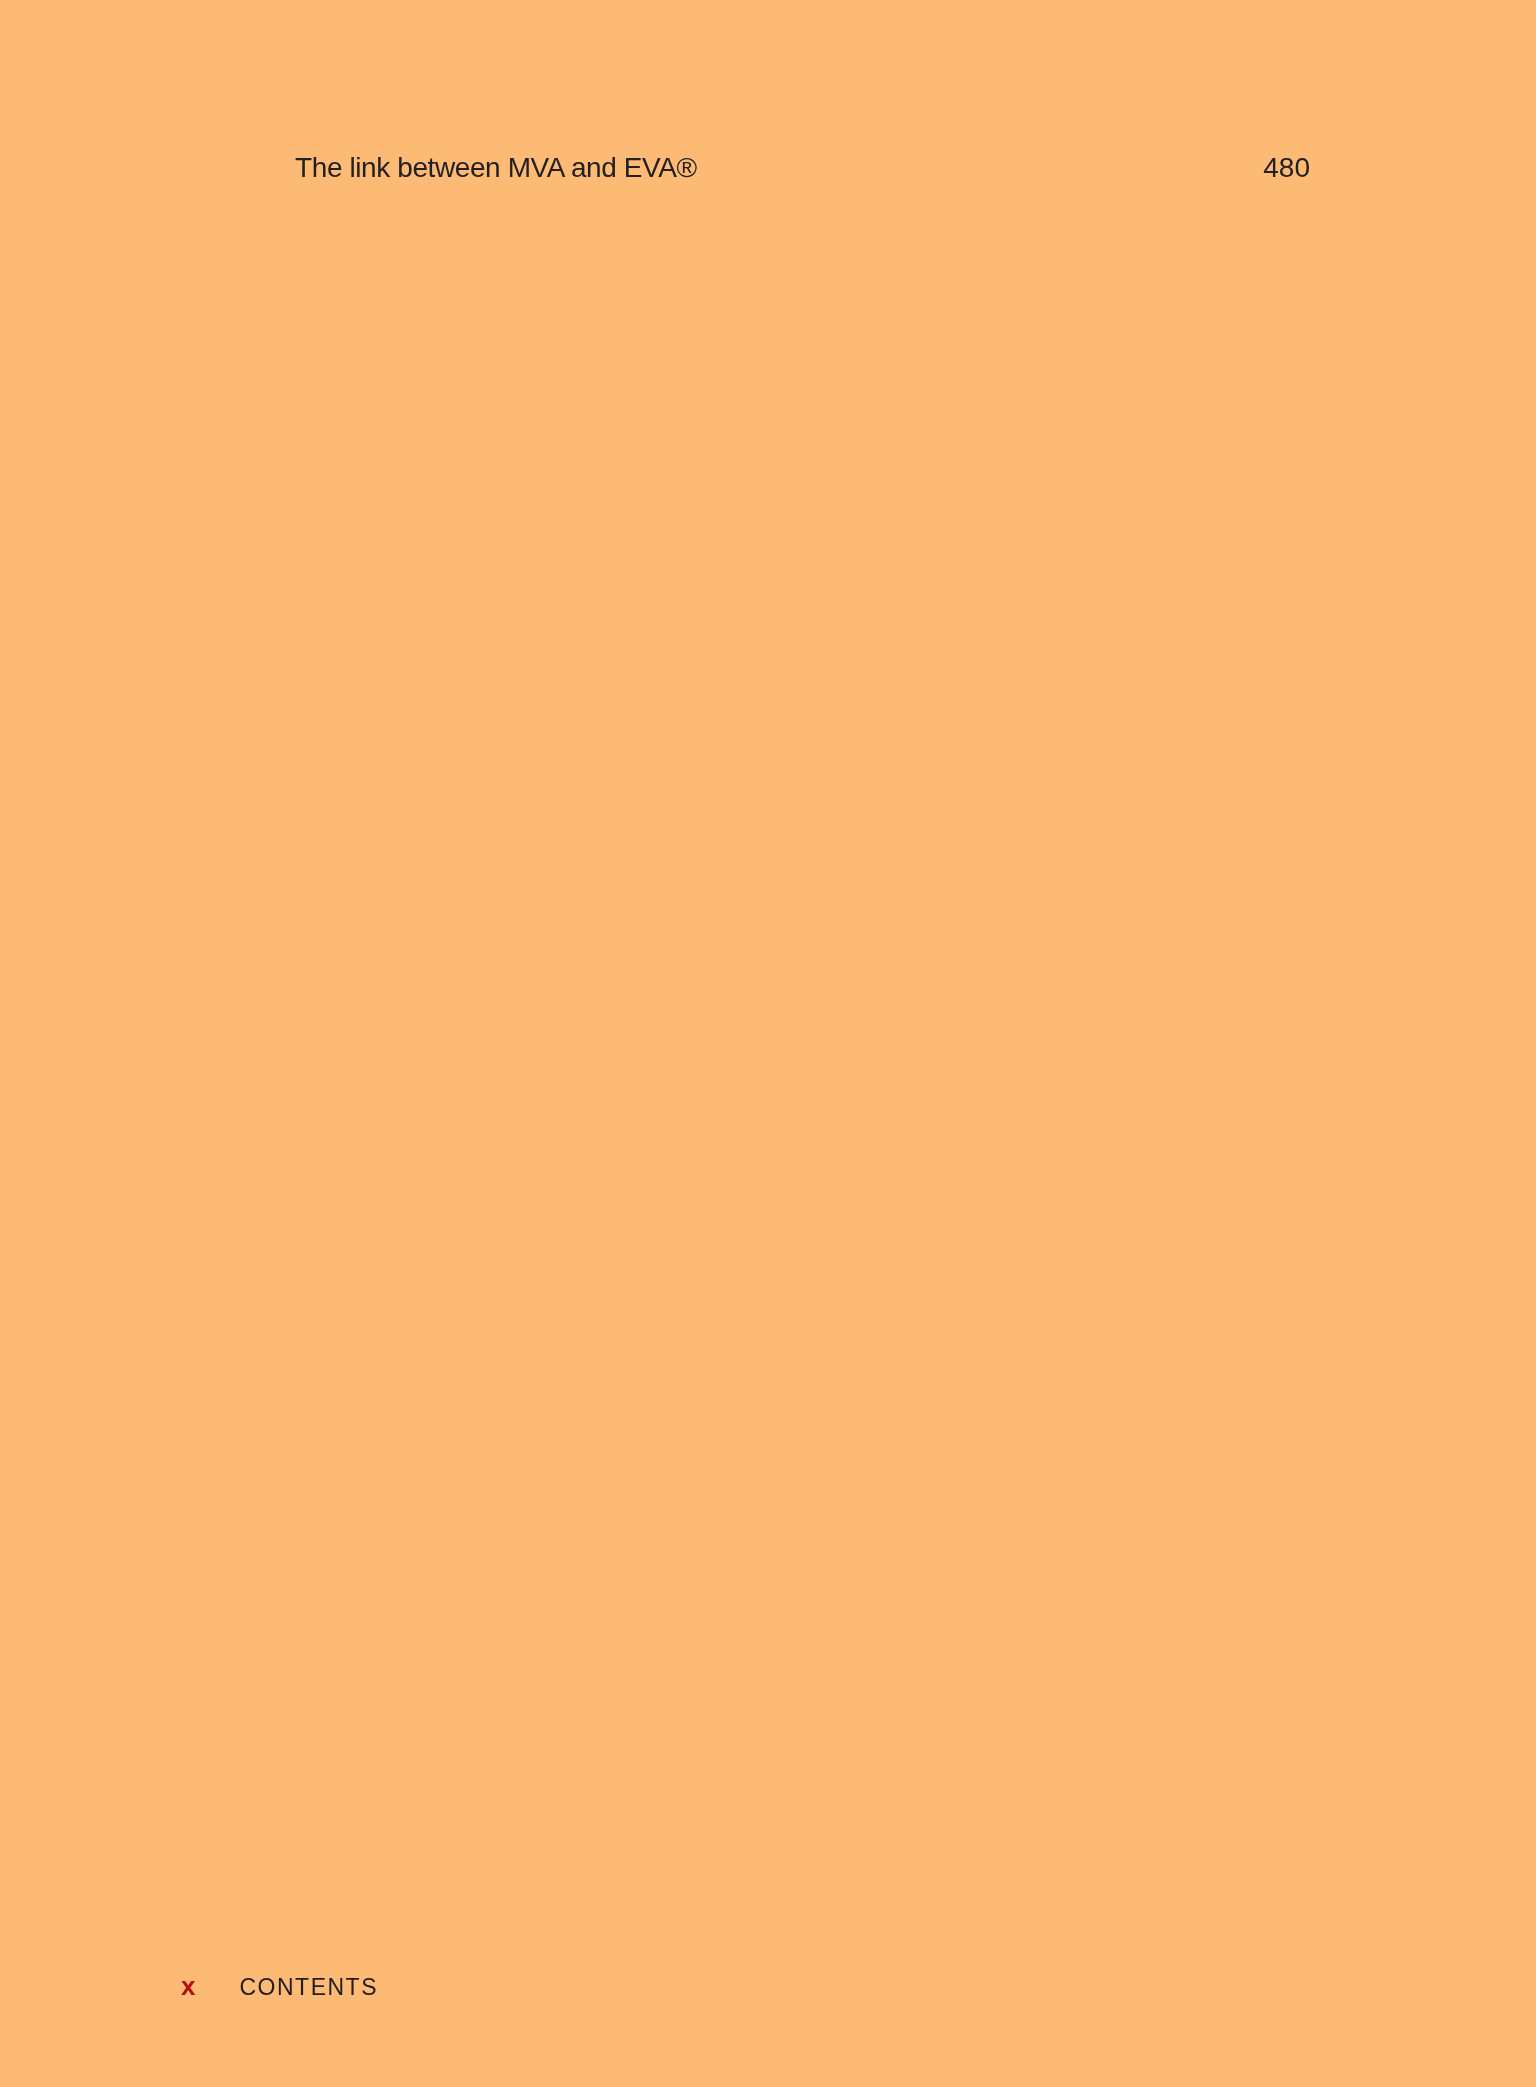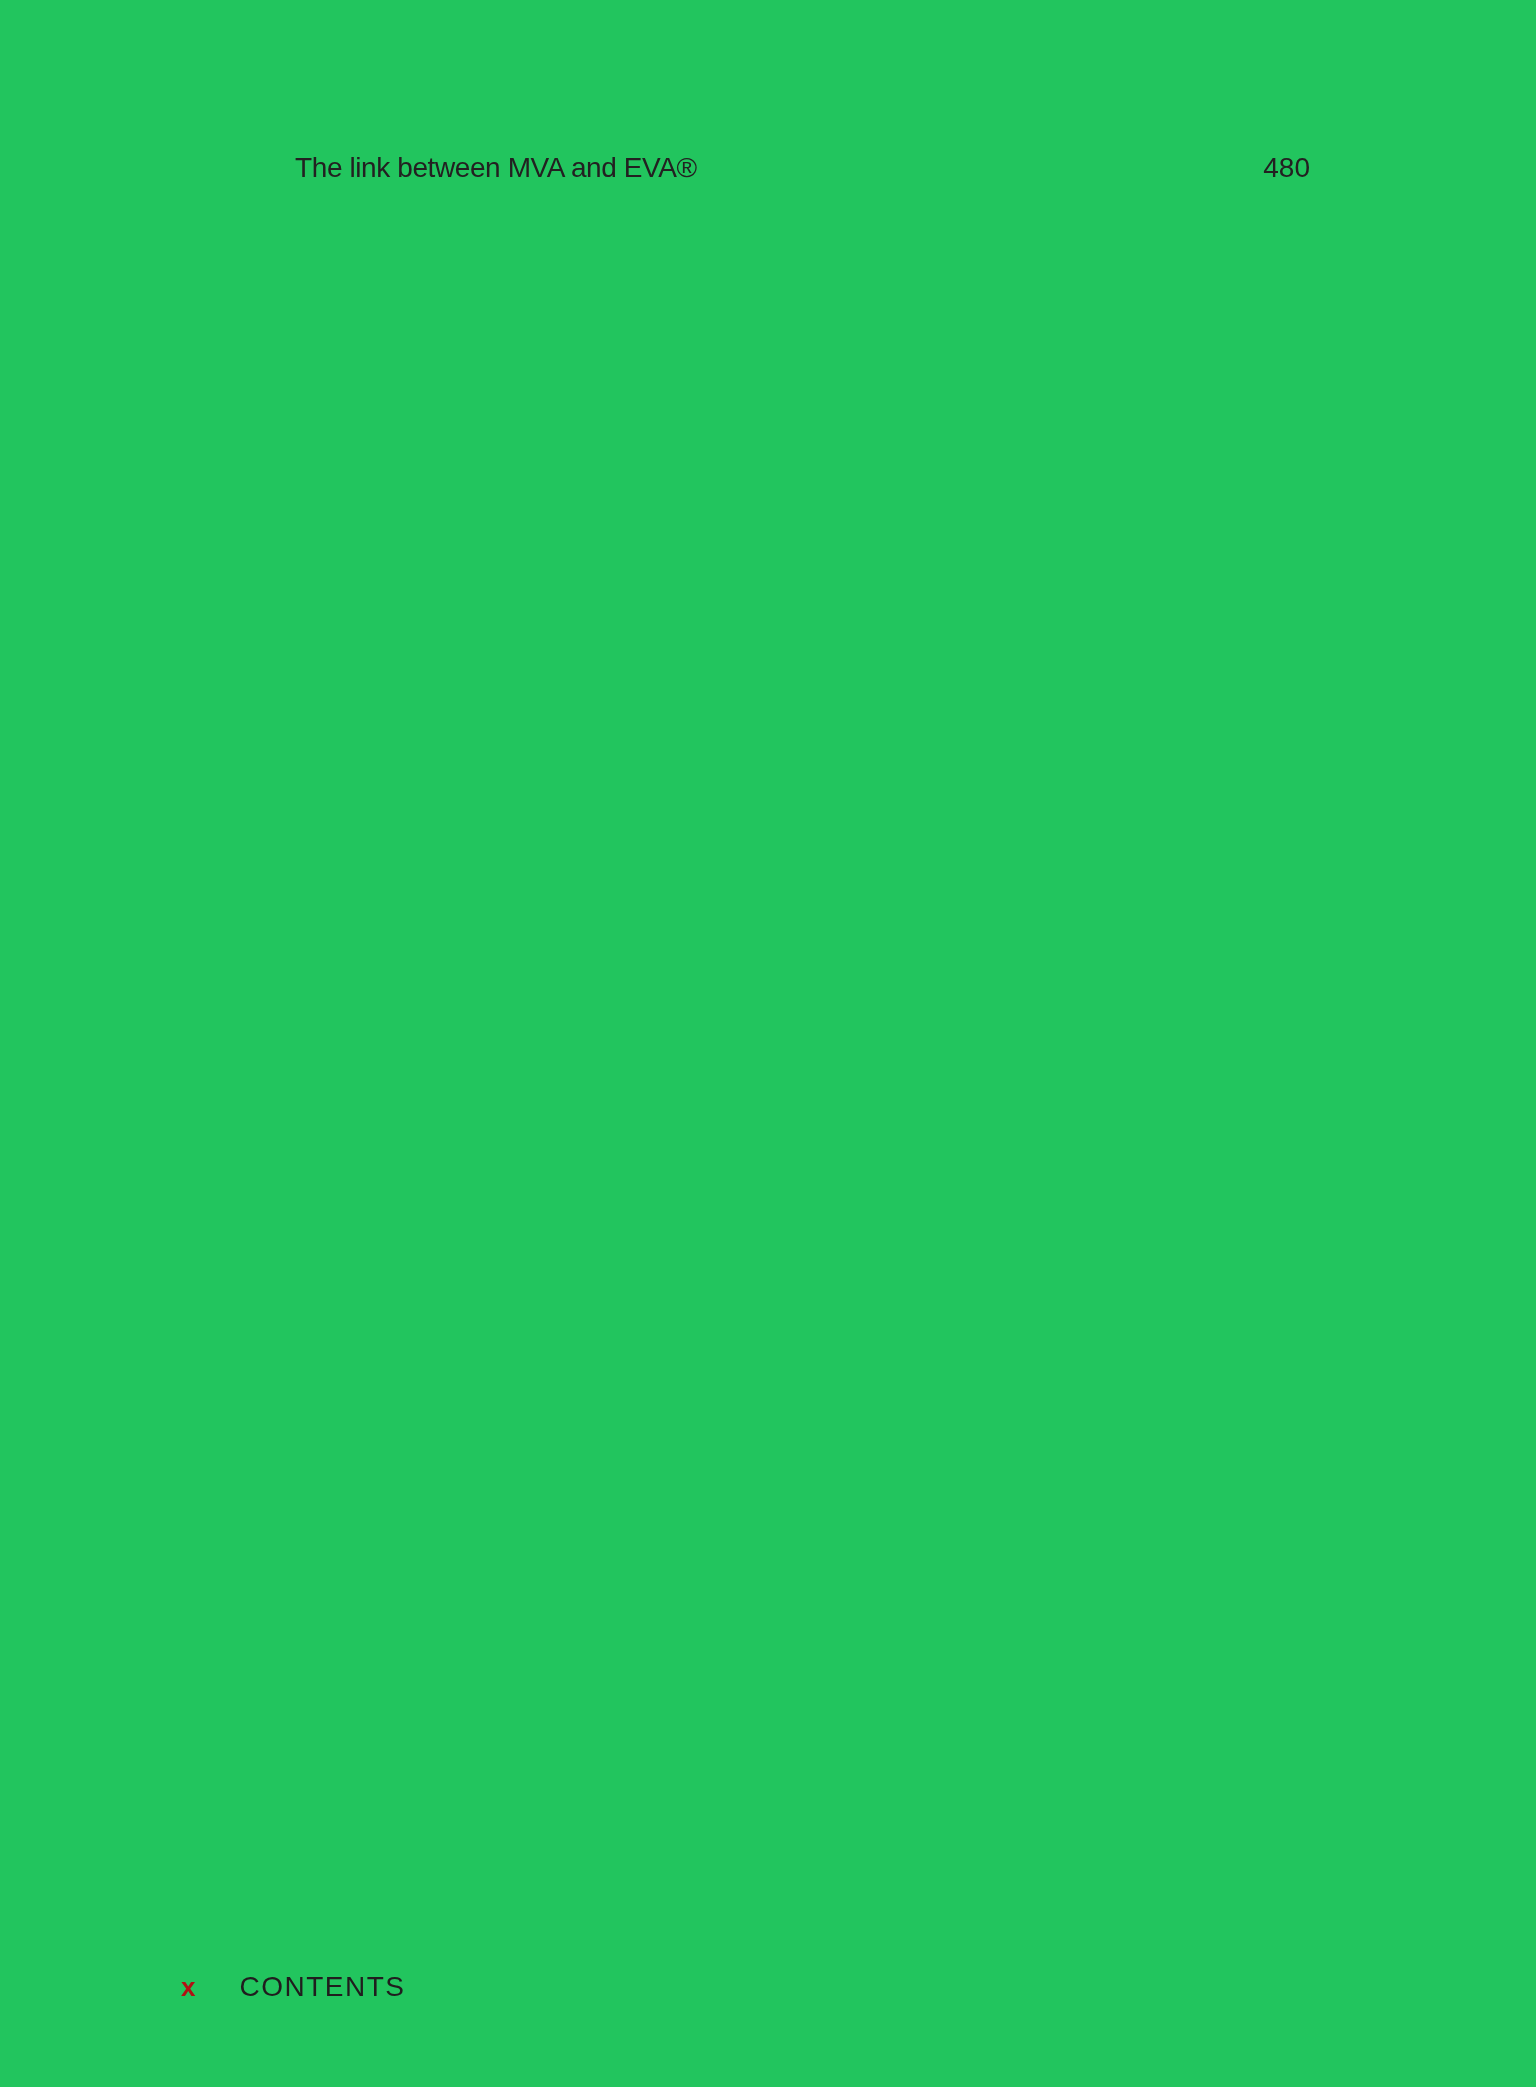--- a/index.html
+++ b/index.html
@@ -1,19 +1,19 @@
 <!DOCTYPE html>
 <html><head>
 <meta charset="utf-8">
 <style>
   html,body{margin:0;padding:0;background:#ffffff;}
   .page{
     position:relative;
     width:1536px;height:2087px;
-    background:#22c55e;
+    background:#fdba74;
     overflow:hidden;
     font-family:"Liberation Sans", sans-serif;
     color:#232021;
   }
   .toc{
     position:absolute;
     left:295px;top:150px;
     width:1015px;
   }
   .row{
@@ -39,21 +39,21 @@
     display:flex;
     align-items:baseline;
   }
   .footer-page{
     font-size:26px;
     font-weight:bold;
     color:#b11114;
   }
   .footer-title{
     margin-left:44px;
-    font-size:28px;
+    font-size:23px;
     letter-spacing:1.5px;
     color:#201d1e;
   }
 </style>
 </head>
 <body>
 
 <div class="page">
   <main class="toc">
       <div class="block regular chapter-11-sections">

